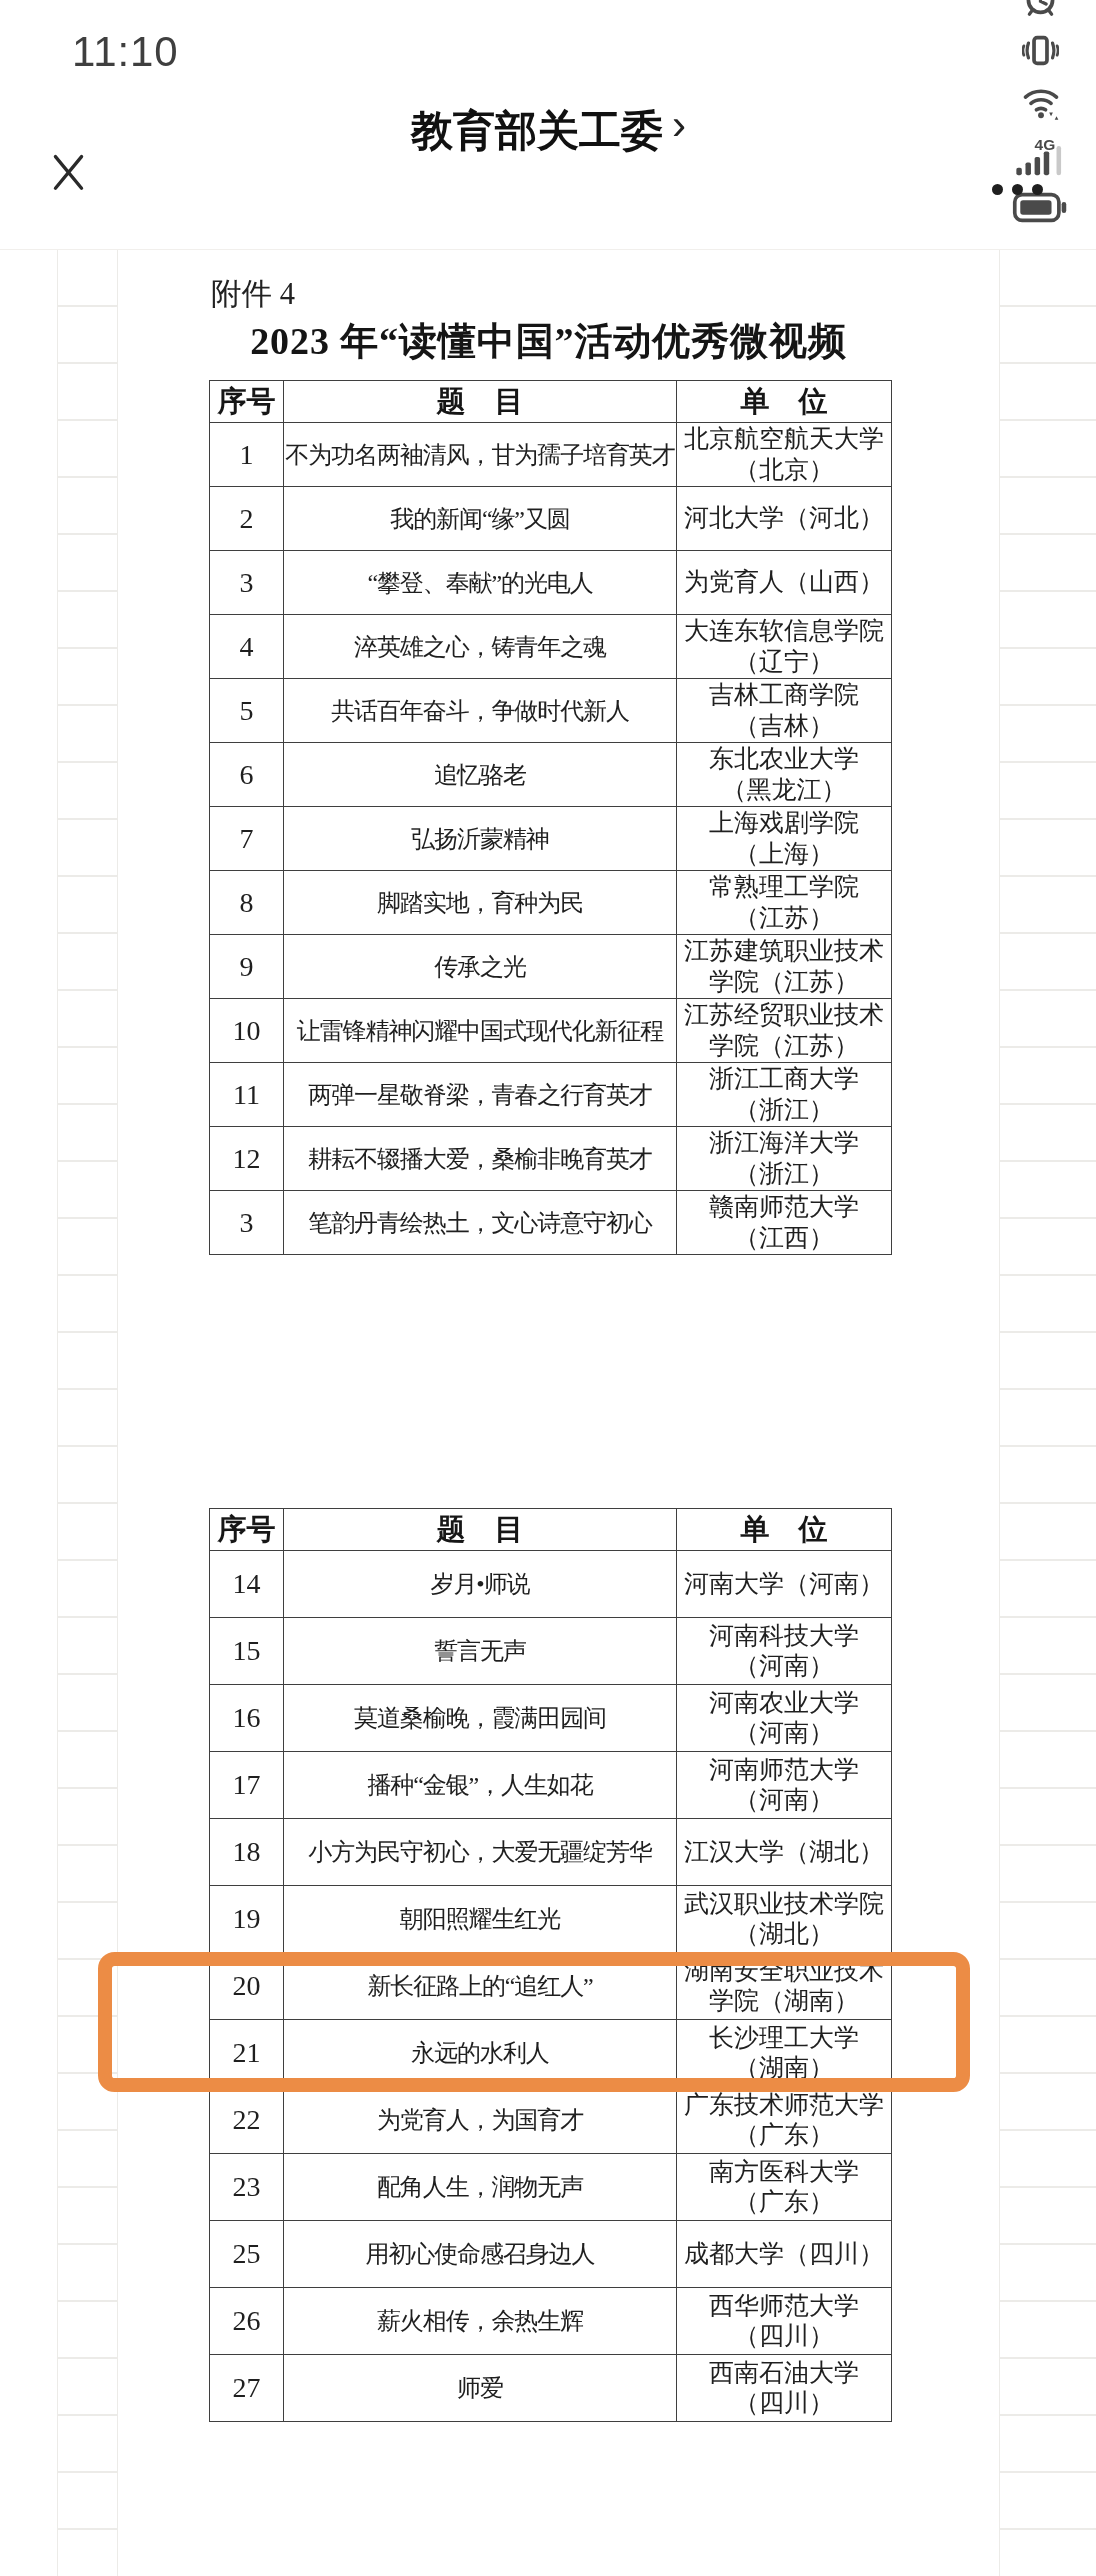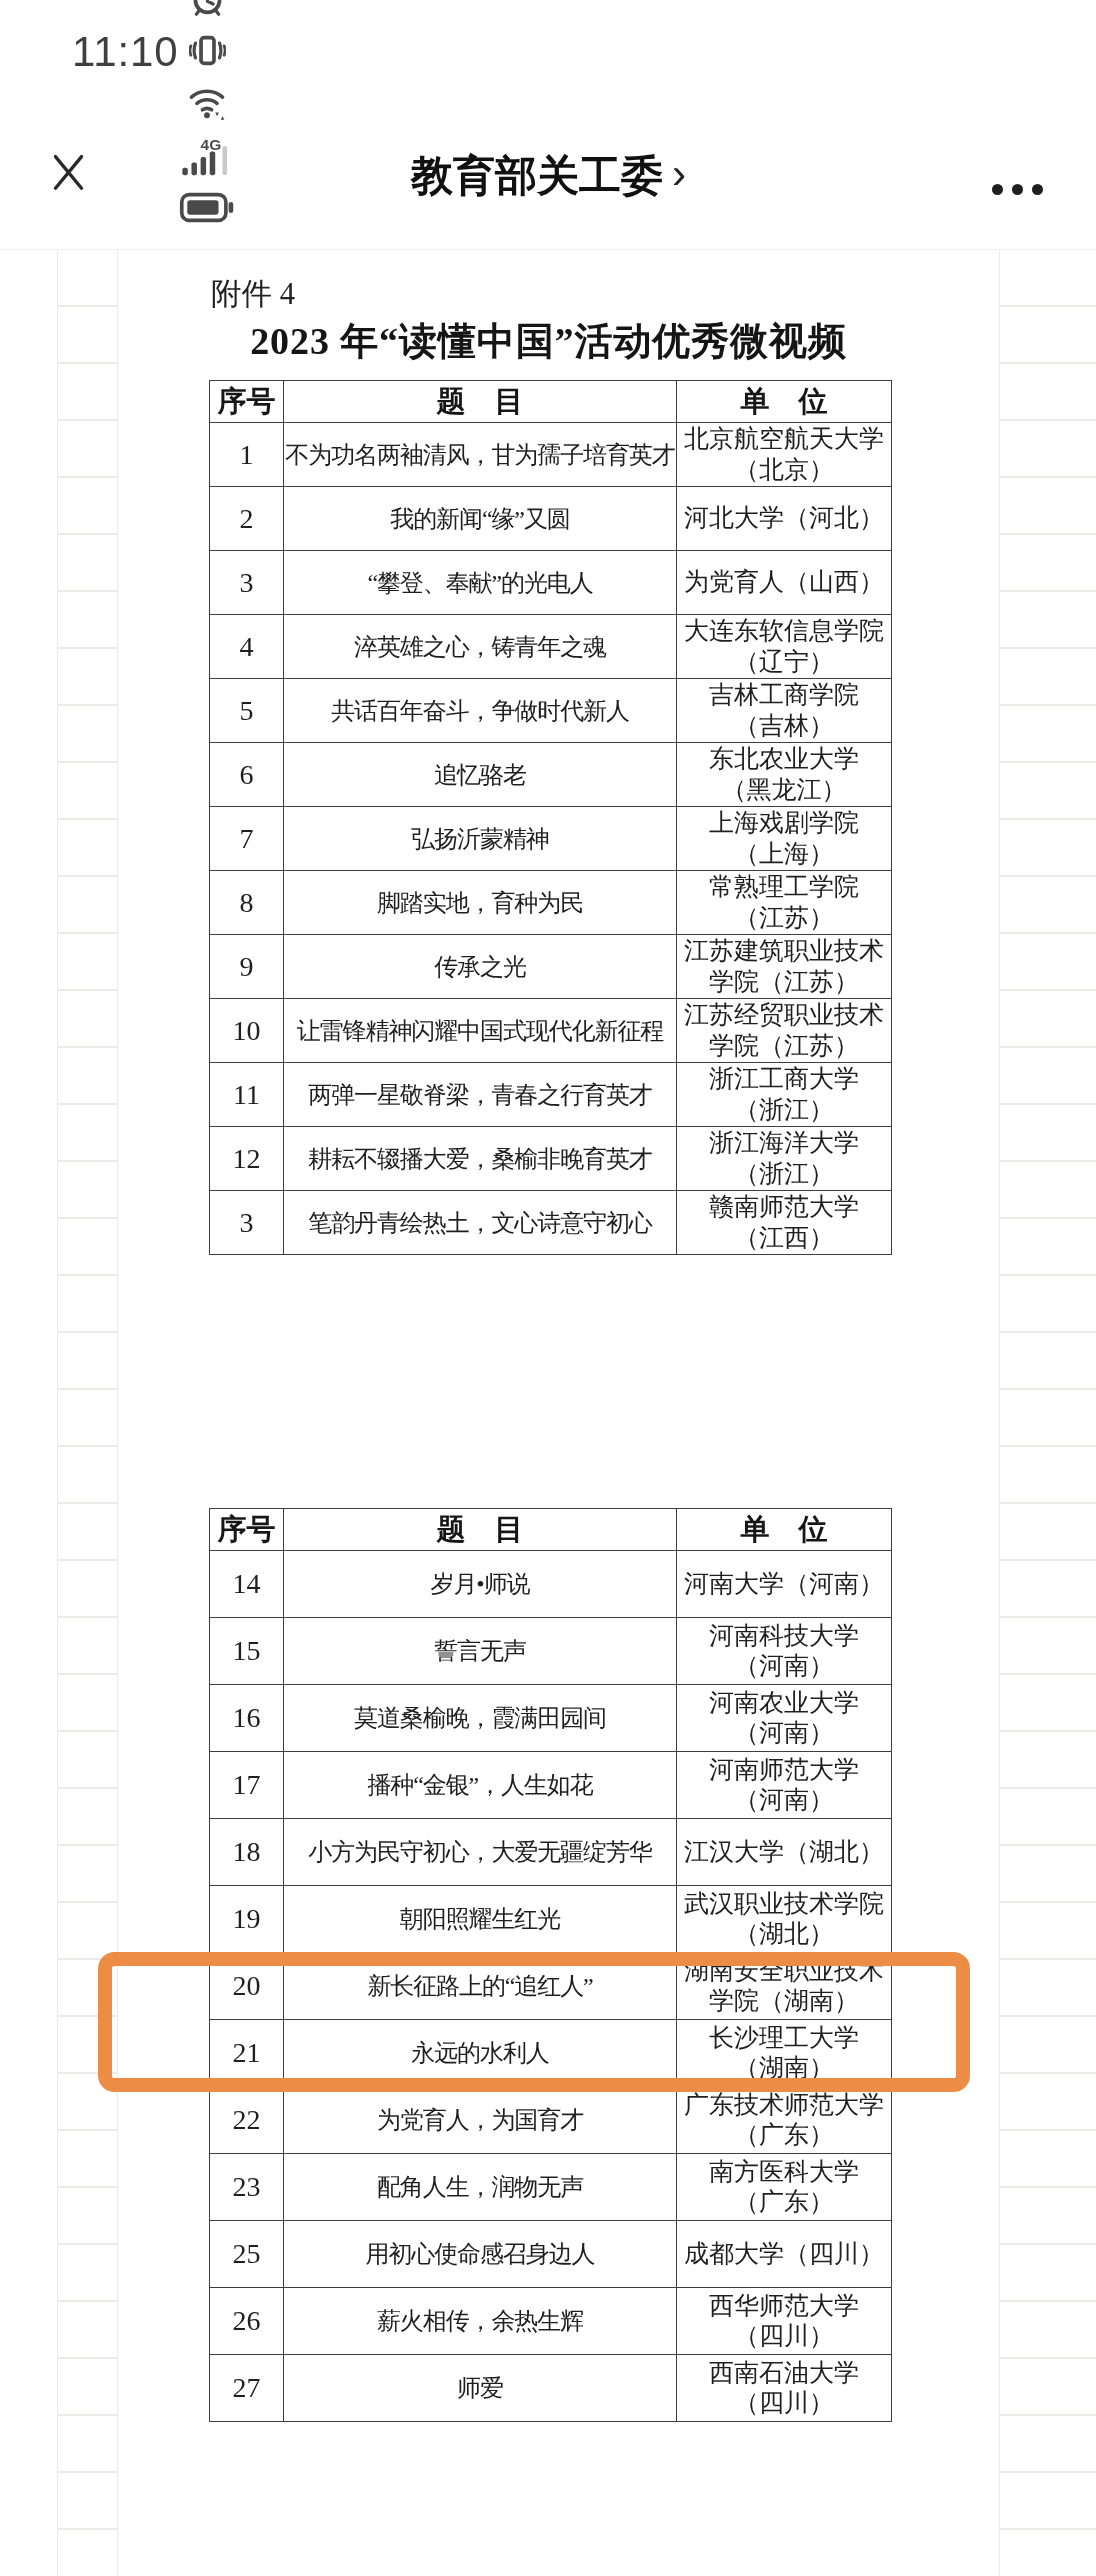--- a/index.html
+++ b/index.html
@@ -1,31 +1,31 @@
 <!DOCTYPE html>
 <html style="font-size:14.8px"><head>
 <meta charset="utf-8">
 <style>
   html,body{margin:0;padding:0;background:#ffffff;}
   body{width:1097px;height:2576px;position:relative;overflow:hidden;
        font-family:"Liberation Sans","DejaVu Sans",sans-serif;color:#1f1f1f;}
 
   
   .statusbar{position:absolute;left:0;top:0;width:1097px;height:103px;
-             display:flex;align-items:center;justify-content:flex-start;}
+             display:flex;align-items:center;justify-content:space-between;}
   .time{margin-left:72px;font-size:42px;color:#3f3f3f;letter-spacing:0.9px;}
   .sicons{margin-right:28px;display:flex;align-items:center;gap:13px;flex-direction:column;}
   .sicons svg{display:block;}
 
   
   .nav{position:absolute;left:0;top:103px;width:1097px;height:146px;
        border-bottom:0.9px solid #f1efec;}
   .close{position:absolute;left:48px;top:48px;cursor:pointer;}
   .navtitle{position:absolute;left:0;top:0;width:100%;height:100%;
-            display:flex;align-items:center;justify-content:center;gap:9.2px;}
+            display:flex;align-items:flex-start;justify-content:center;gap:9.2px;}
   .navtitle .t{font-size:42px;font-weight:bold;color:#111;}
   .navtitle .ch{font-size:42px;color:#222;font-weight:400;transform:translateY(-1.8px);}
   .more{position:absolute;right:54px;top:81px;display:flex;gap:9.2px;cursor:pointer;}
   .more i{width:11px;height:11px;border-radius:50%;background:#1f1f1f;display:block;}
 
   
   .content{position:absolute;left:0;top:250px;width:1097px;height:2326px;background:#fff;padding-left:36px;}
   .grid{position:absolute;top:0;height:100%;
         border-left:1.8px solid #ecebe8;border-right:1.8px solid #ecebe8;
         background:repeating-linear-gradient(to bottom,transparent 0,transparent 55px,#ecebe8 55px,#ecebe8 57px);}

